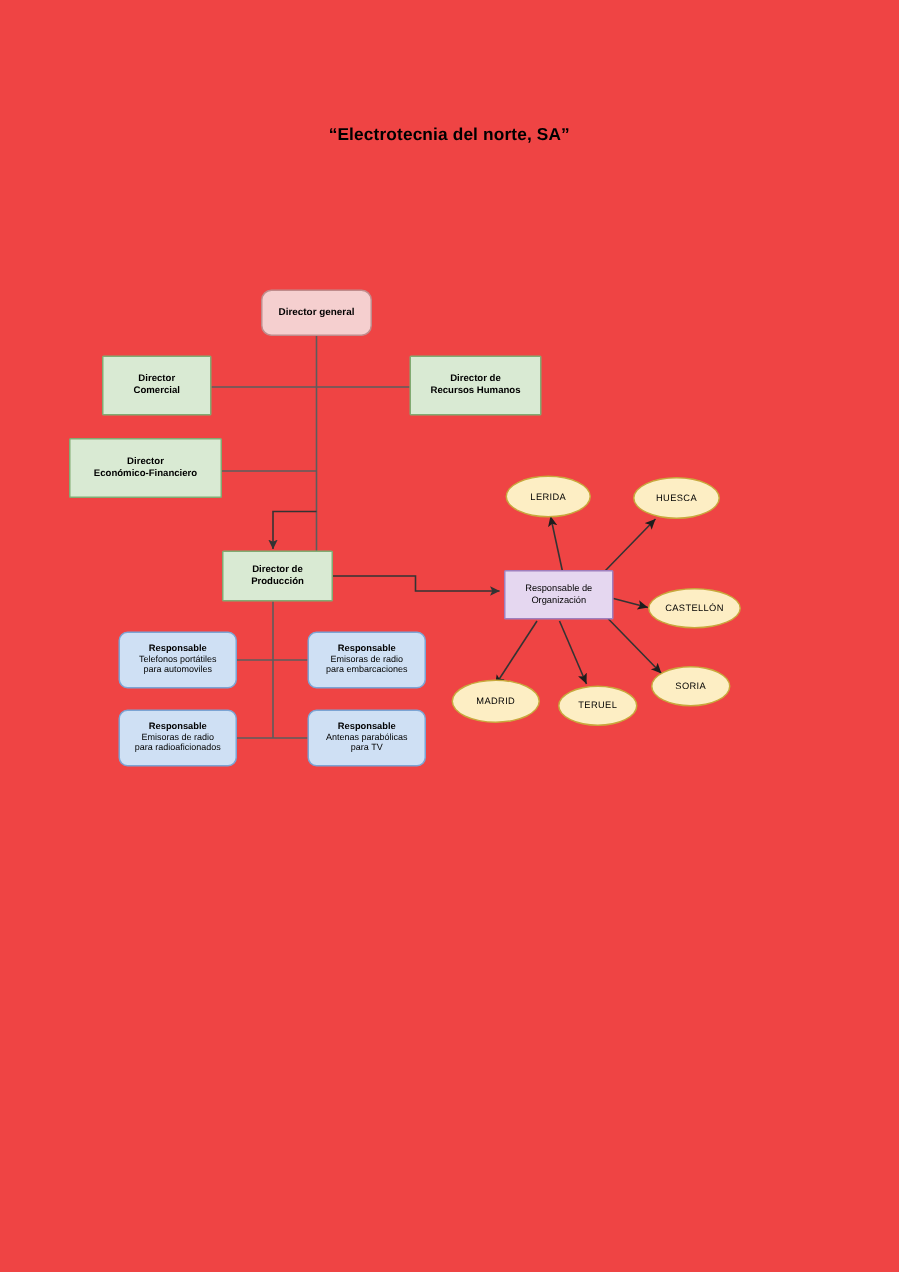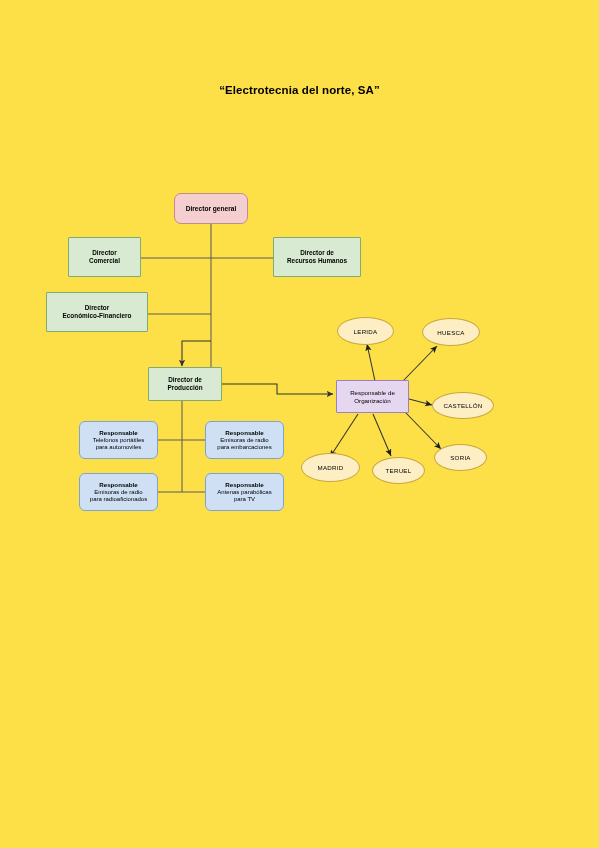--- a/index.html
+++ b/index.html
@@ -12,21 +12,21 @@
     height: 848px;
     position: relative;
     font-family: "Liberation Sans", sans-serif;
     overflow: hidden;
   }
   #page {
     position: absolute;
     left: 0; top: 0;
     width: 599px;
     height: 848px;
-    background: #fde047;
+    background: #ef4444;
   }
   #title {
     position: absolute;
     left: 0;
     top: 84px;
     width: 599px;
     text-align: center;
     font-size: 11.5px;
     font-weight: bold;
     color: #000000;

